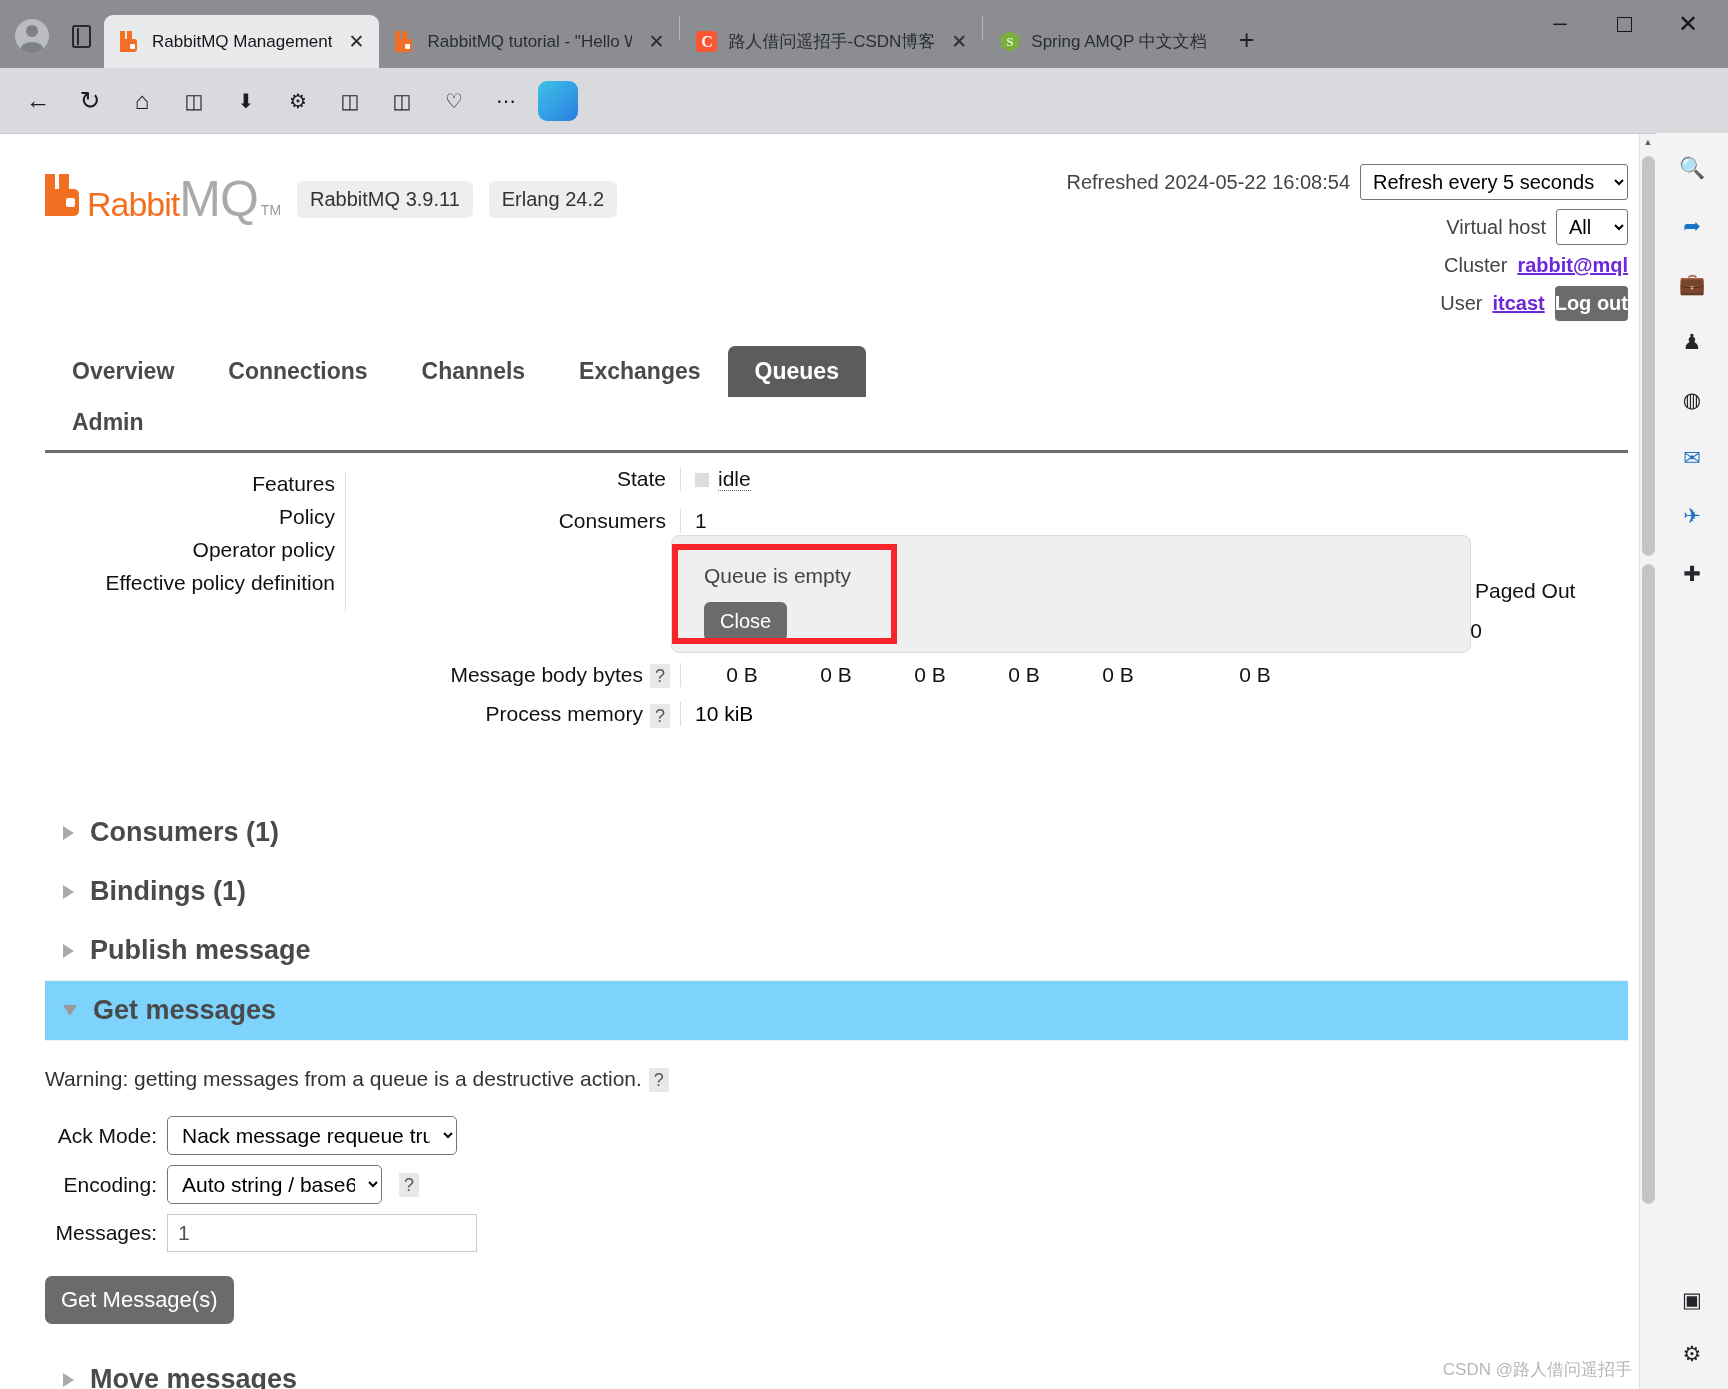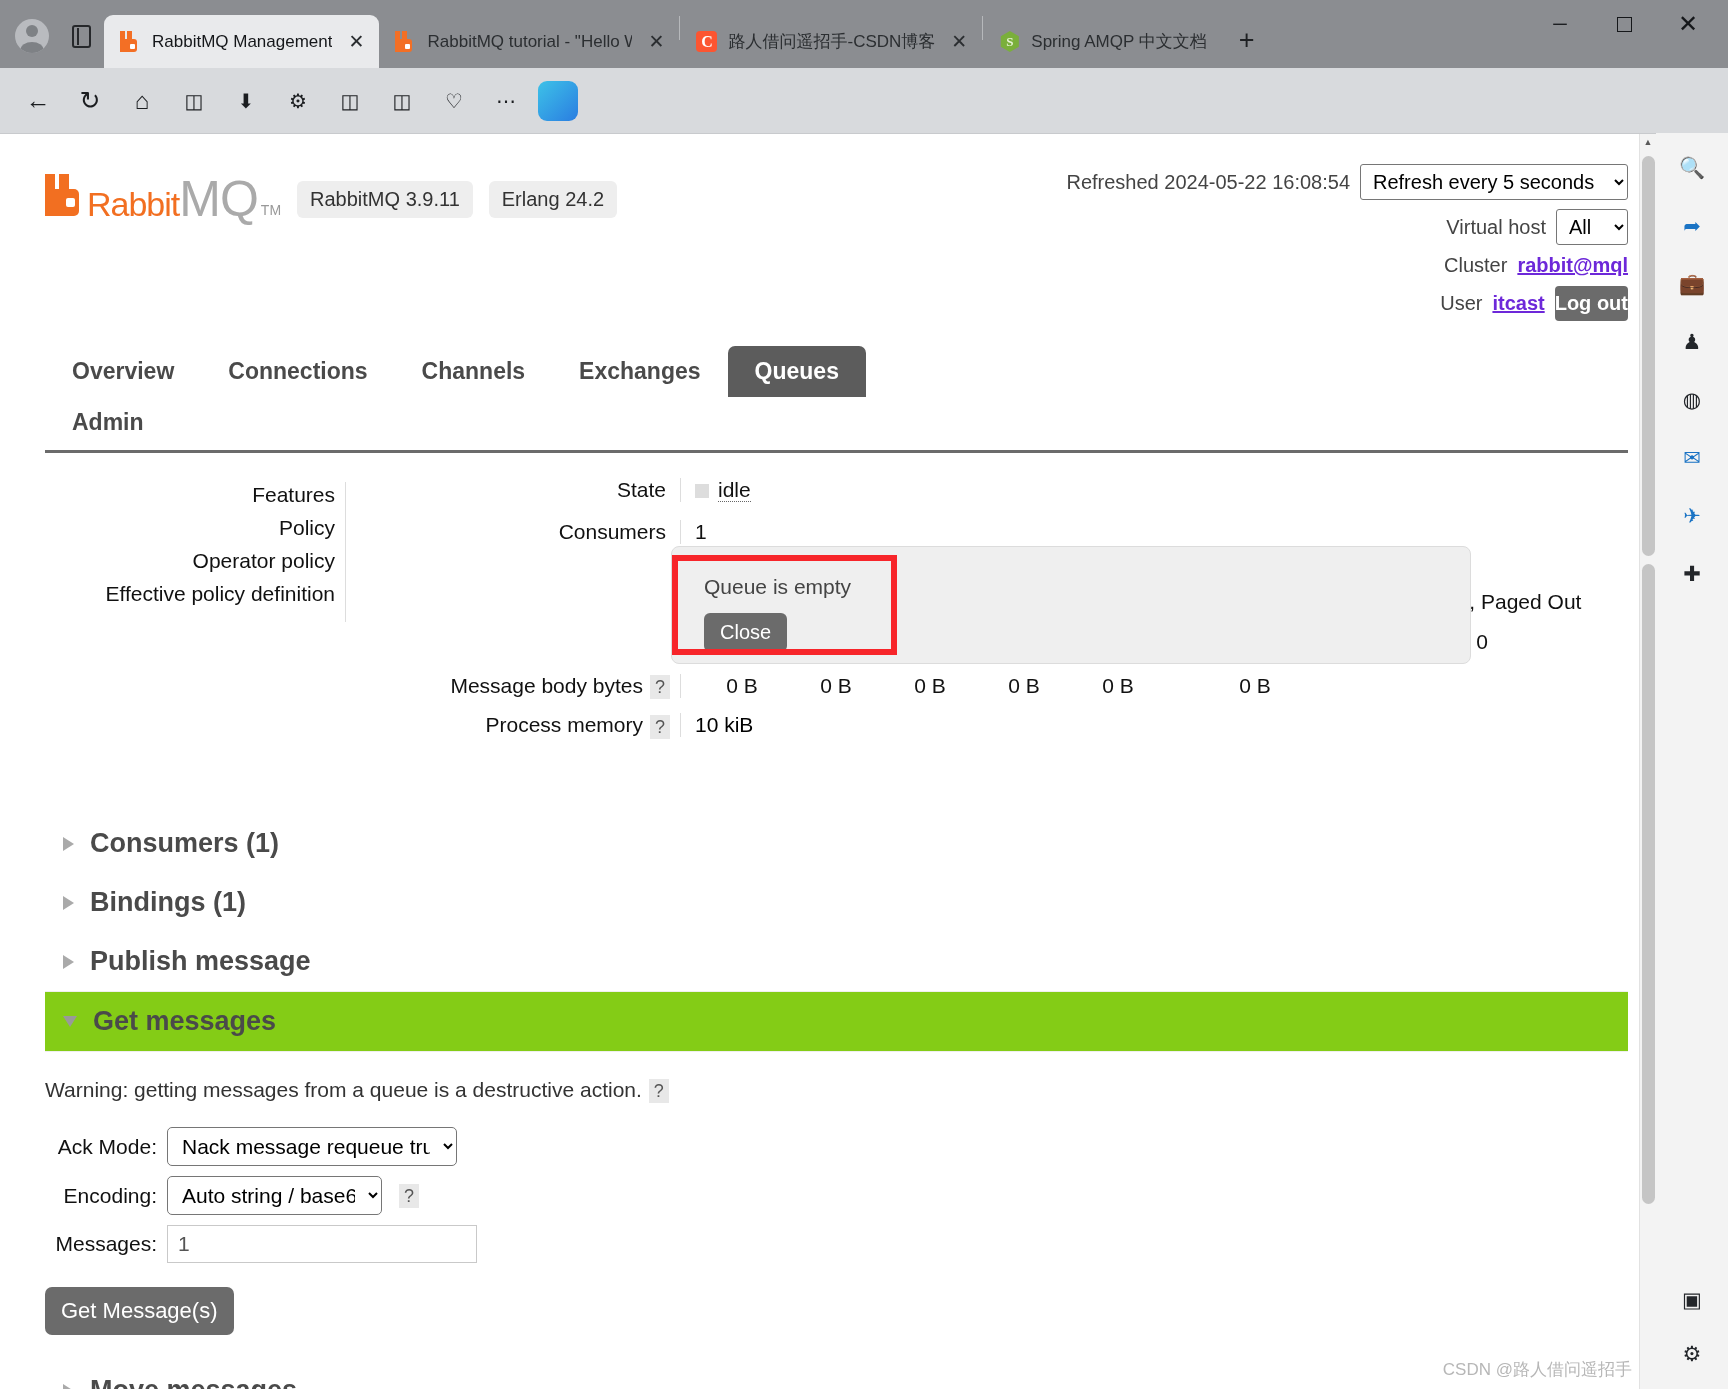--- a/index.html
+++ b/index.html
@@ -228,27 +228,27 @@
   .navtabs { margin-top: 16px; display: flex; flex-wrap: wrap; align-items: flex-end; }
   .navtab {
     font-size: 23px; font-weight: bold; color: #4a4a4a;
     padding: 12px 27px; white-space: nowrap;
   }
   .navtab.selected { background: #5c5c5c; color: #fff; border-radius: 7px 7px 0 0; }
   .navtab-row2 { width: 100%; display: flex; }
   .nav-underline { height: 3px; background: #6b6b6b; margin-top: 2px; }
 
   
-  .info { position: relative; margin-top: 25px; }
+  .info { position: relative; margin-top: 14px; }
 
   .labels-left { position: absolute; left: 0; top: 0; width: 290px; text-align: right; }
   .labels-left div { font-size: 21px; color: #111; line-height: 33px; }
   .vert-div { position: absolute; left: 300px; top: 4px; width: 1px; height: 140px; background: #ddd; }
 
-  .right-block { position: absolute; left: 300px; top: 0; right: 6px; }
+  .right-block { position: absolute; left: 300px; top: 0; right: 12px; }
   .rb-row { display: flex; align-items: baseline; }
   .rb-label { width: 335px; text-align: right; font-size: 21px; color: #111; padding-right: 14px; }
   .rb-value { font-size: 21px; color: #111; padding-left: 14px; border-left: 1px solid #ddd; flex: 1 1 auto; }
 
   .state-chip {
     display: inline-block; width: 14px; height: 14px; background: #ddd; margin-right: 9px;
     vertical-align: middle;
   }
   .dotted-underline { border-bottom: 1px dotted #666; }
 
@@ -285,21 +285,21 @@
   }
   .tb-title { font-size: 21px; color: #111; }
   .tb-val { font-size: 21px; color: #111; margin-top: 16px; }
 
   
   .sections { margin-top: 86px; }
   .sec {
     display: flex; align-items: center; gap: 16px; padding: 14px 0 14px 18px;
     font-size: 27px; font-weight: bold; color: #4a4a4a;
   }
-  .sec.open { background: #84cc16; border-top: 1px solid #efefef; border-bottom: 1px solid #efefef; }
+  .sec.open { background: #7dd3fc; border-top: 1px solid #efefef; border-bottom: 1px solid #efefef; }
   .tri-right {
     width: 0; height: 0; border-left: 11px solid #aaa;
     border-top: 7px solid transparent; border-bottom: 7px solid transparent; flex: 0 0 auto;
   }
   .tri-down {
     width: 0; height: 0; border-top: 11px solid #999;
     border-left: 7px solid transparent; border-right: 7px solid transparent; flex: 0 0 auto;
   }
 
   .warn-line { font-size: 21px; color: #333; margin: 26px 0 24px 0; }

